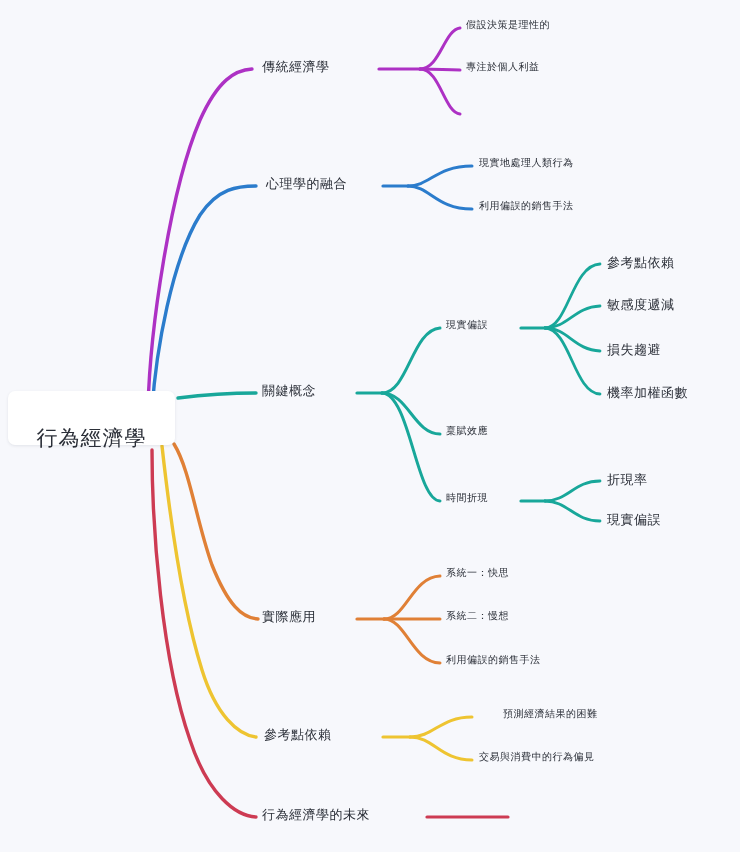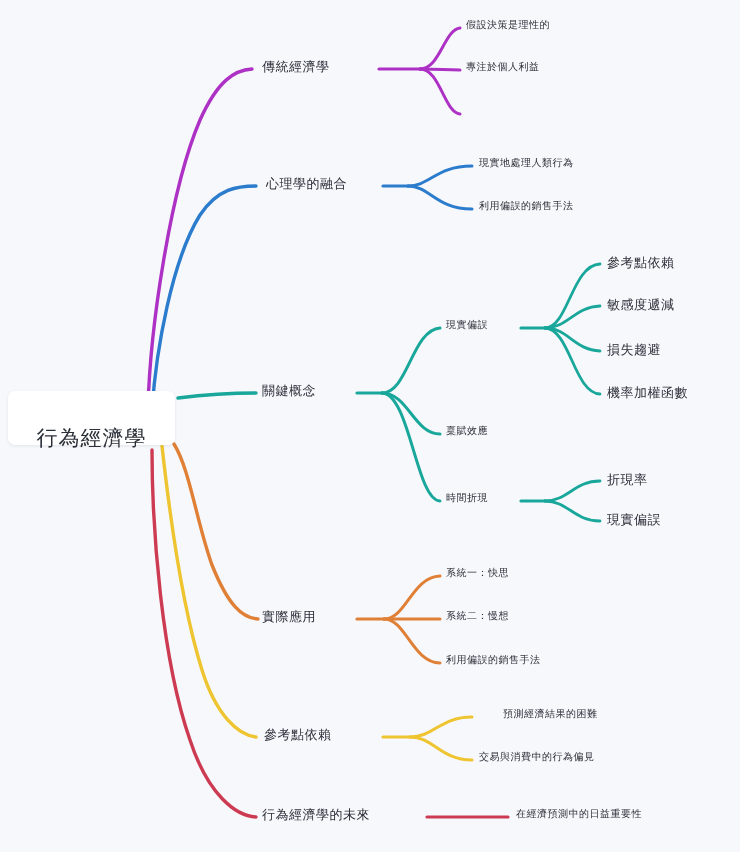--- a/index.html
+++ b/index.html
@@ -150,15 +150,14 @@
   <div class="mm-node-label lvl3" style="left:607px; top:473px;">折現率</div>
   <div class="mm-node-label lvl3" style="left:607px; top:513px;">現實偏誤</div>
 
   <div class="mm-node-label lvl2" style="left:446px; top:568px;">系統一：快思</div>
   <div class="mm-node-label lvl2" style="left:446px; top:611px;">系統二：慢想</div>
   <div class="mm-node-label lvl2" style="left:446px; top:655px;text-align:center;">利用偏誤的銷售手法</div>
 
   <div class="mm-node-label lvl2" style="left:503px; top:709px;">預測經濟結果的困難</div>
   <div class="mm-node-label lvl2" style="left:479px; top:752px;">交易與消費中的行為偏見</div>
 
-  <div class="mm-node-label lvl2" style="left:516px; top:809px;">在經濟預測中的日益重要性</div>
 
 </div>
 
 </body></html>

